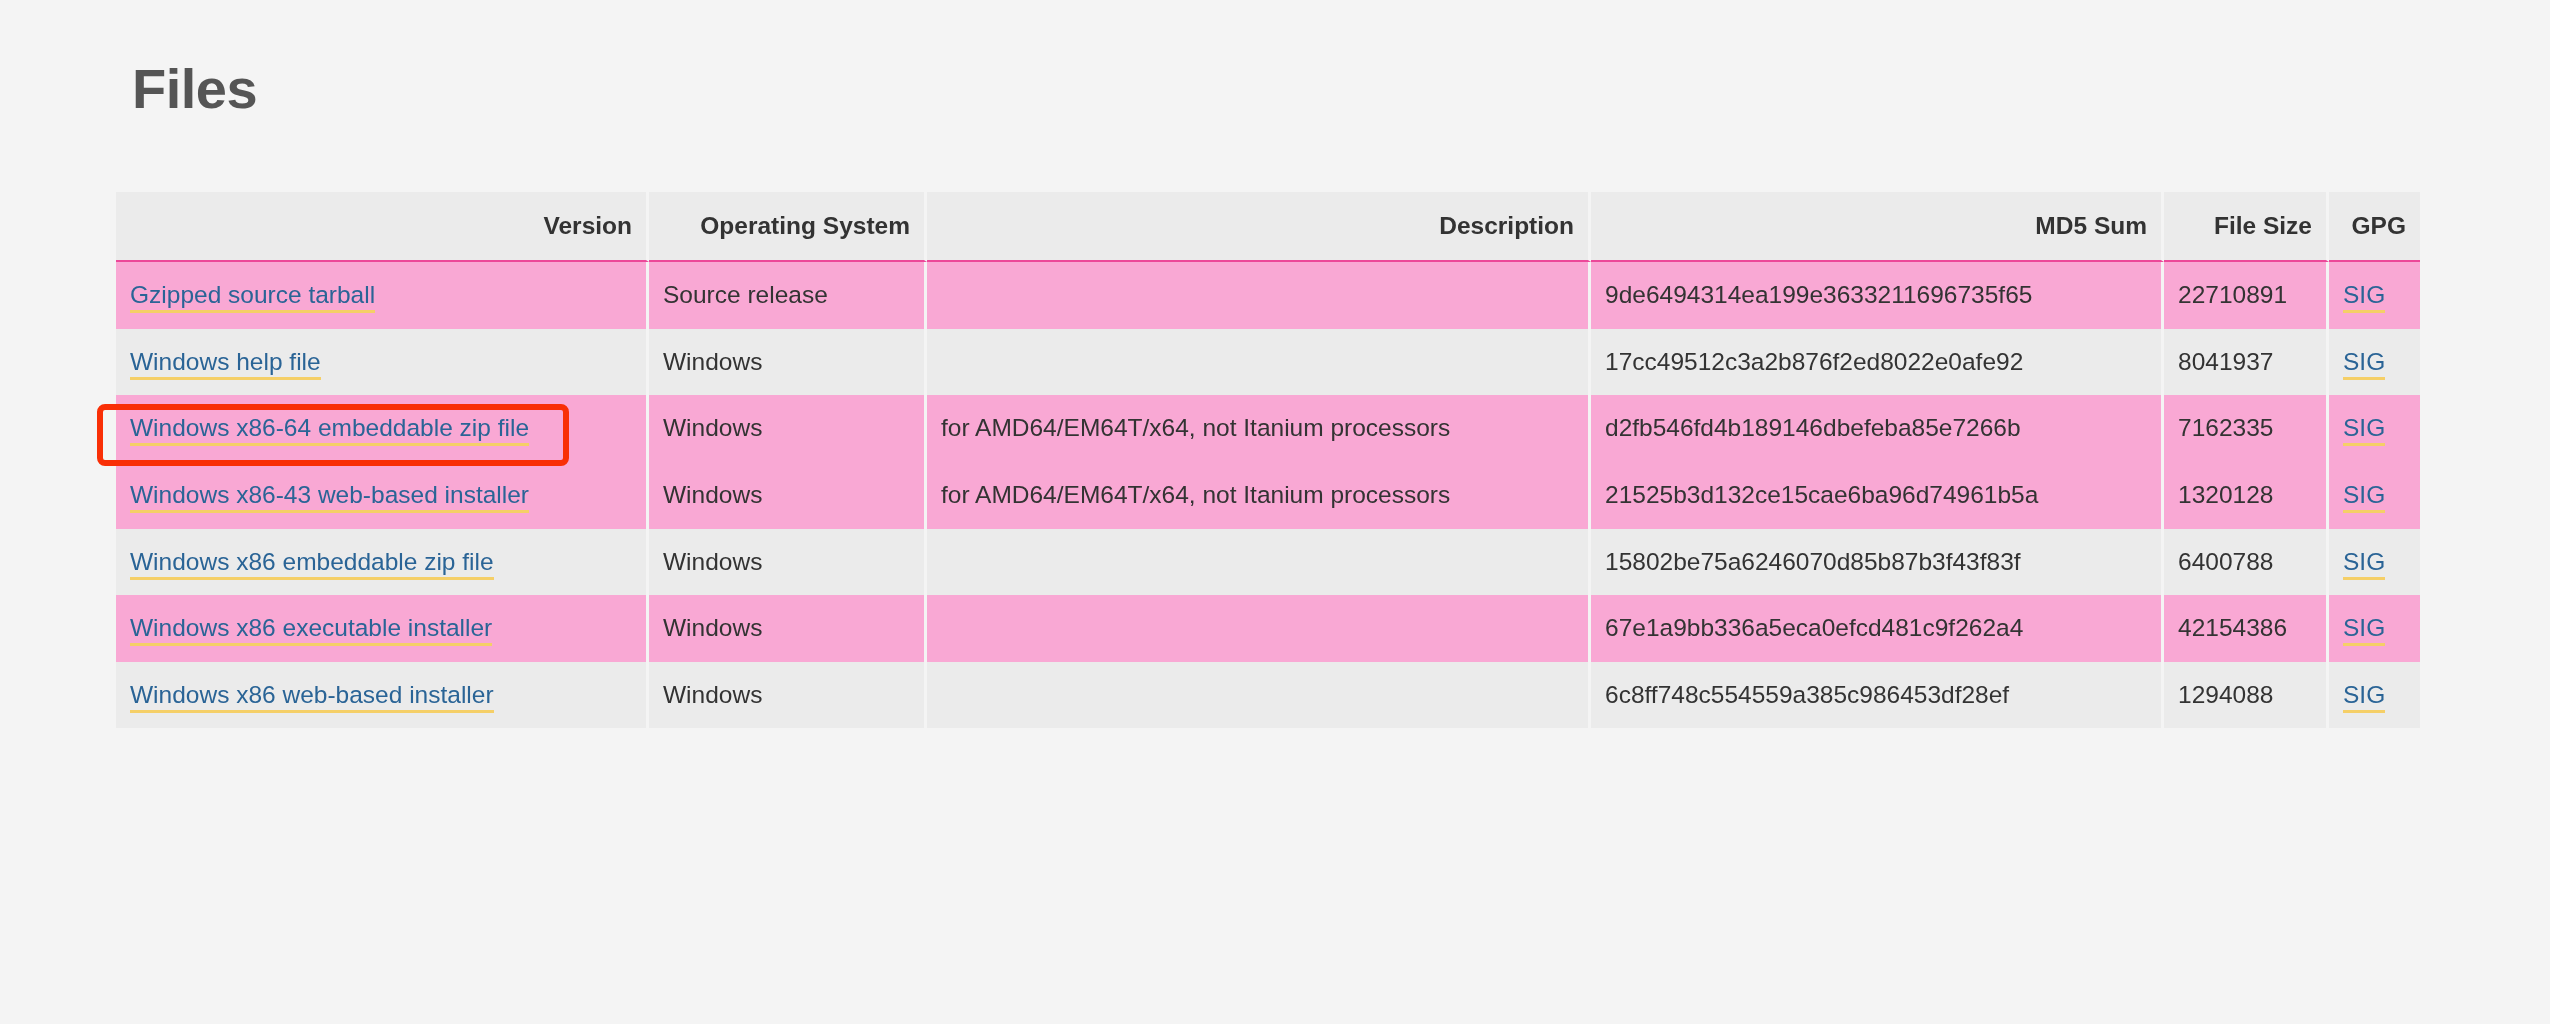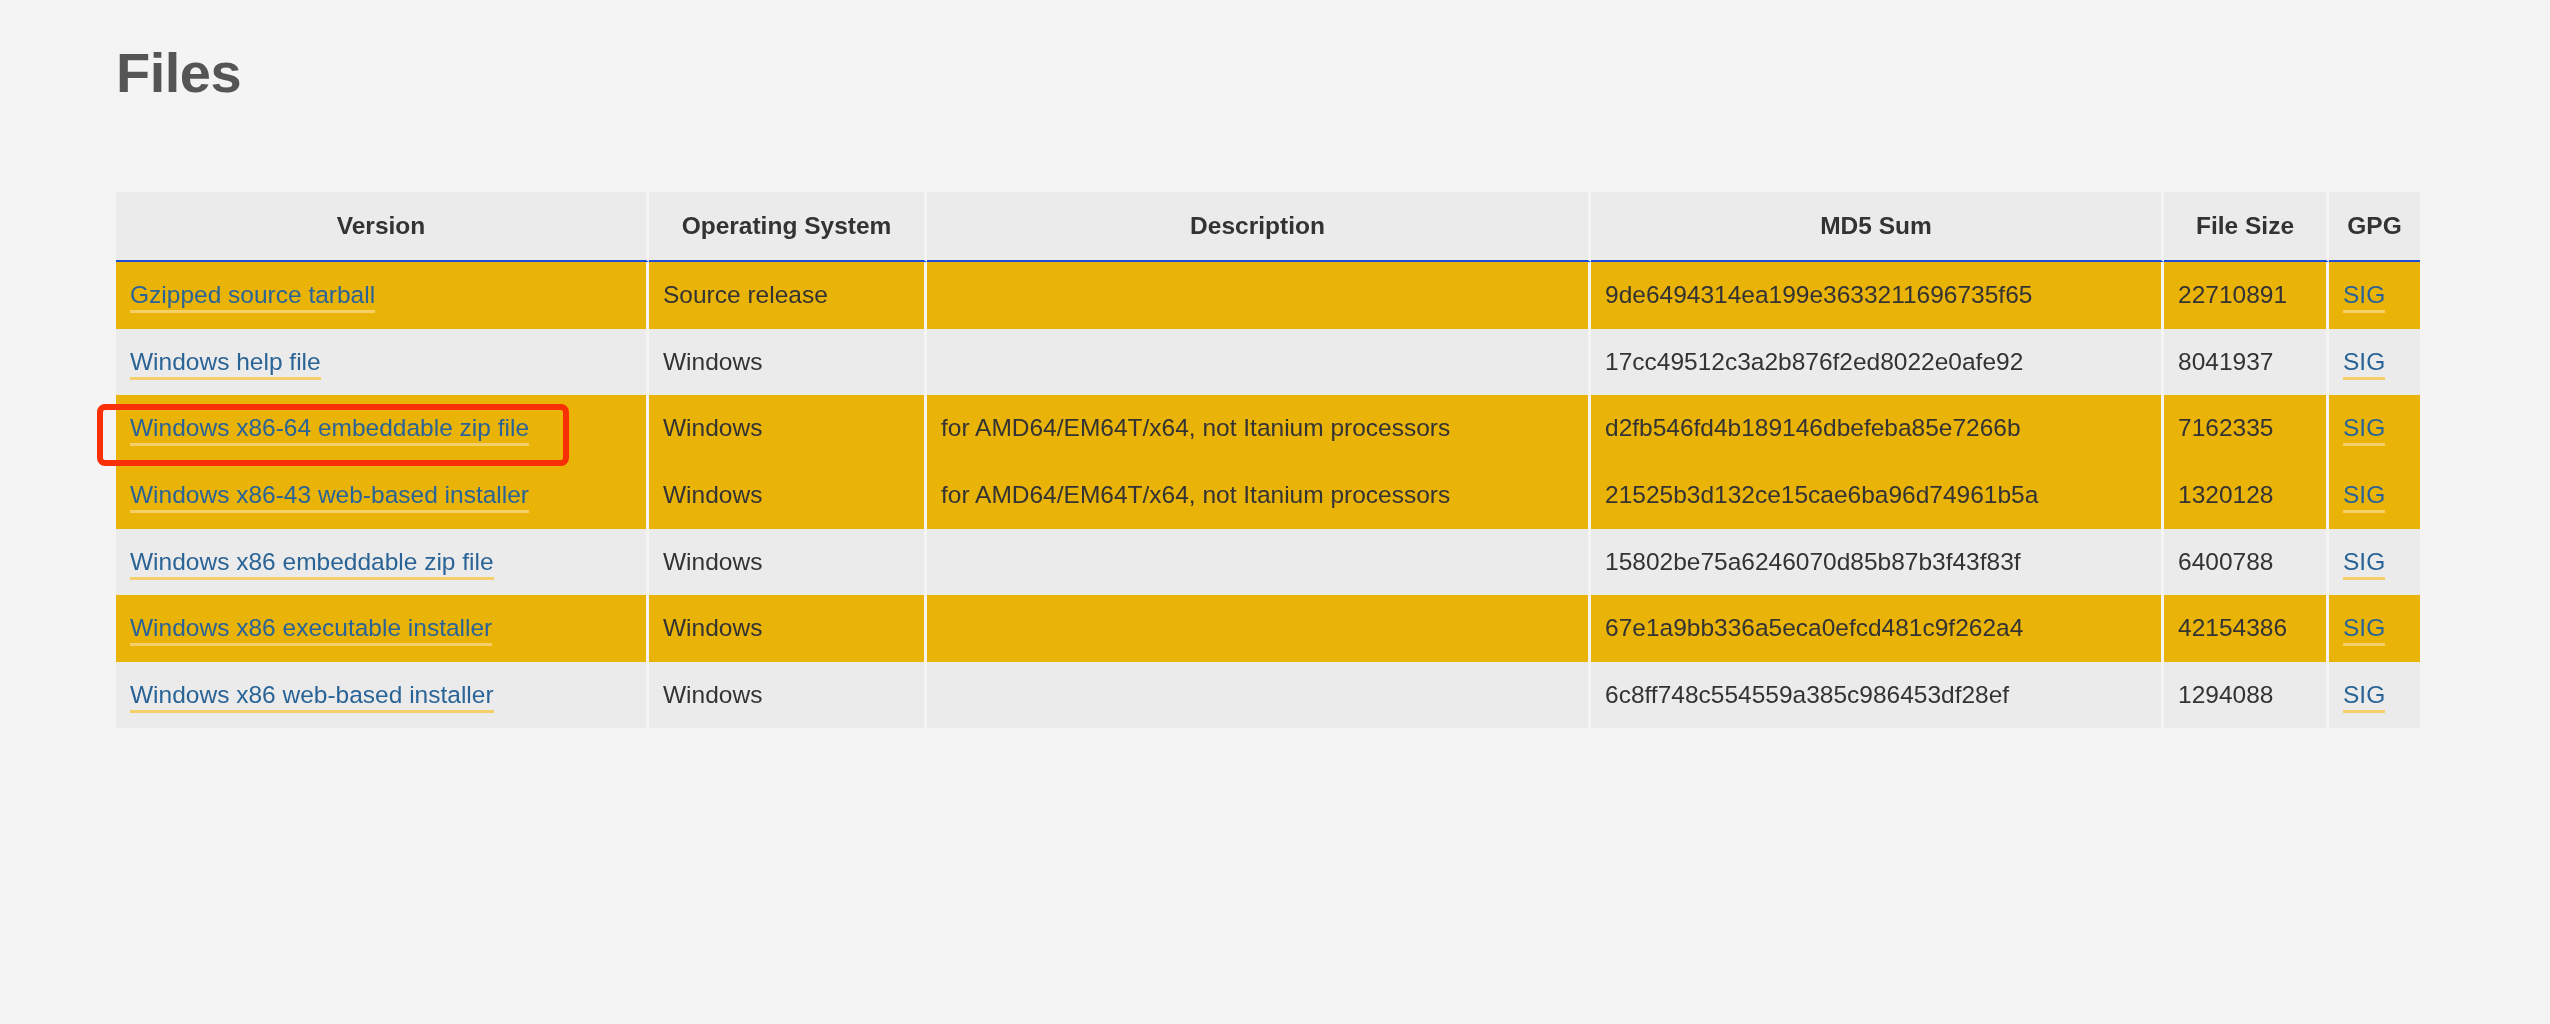--- a/index.html
+++ b/index.html
@@ -25,21 +25,21 @@
   
   .page-title {
     position: absolute;
     left: 116px;
     top: 45px;
     font-size: 56px;
     font-weight: bold;
     color: #555555;
     letter-spacing: -0.5px;
     line-height: 1;
-    margin: 0;
+    margin: 16px;
   }
 
   
   .files-table-wrap {
     position: absolute;
     left: 116px;
     top: 192px;
     width: 2304px;
   }
 
@@ -55,43 +55,43 @@
   table.files-table col.c-os             { width: 278px; }
   table.files-table col.c-desc           { width: 664px; }
   table.files-table col.c-md5            { width: 573px; }
   table.files-table col.c-size           { width: 165px; }
   table.files-table col.c-gpg            { width: 91px; }
 
   table.files-table thead th {
     background: #ebebeb;
     color: #333333;
     font-weight: bold;
-    text-align: center;
+    text-align: right;
     padding: 20px 14px 20px 14px;
-    border-bottom: 2px solid #1d4ed8;
+    border-bottom: 2px solid #ec4899;
     border-right: 3px solid #f4f4f4;
     font-size: 24.5px;
     vertical-align: middle;
     white-space: nowrap;
   }
   table.files-table thead th:last-child { border-right: none; }
 
   table.files-table tbody td {
     padding: 18px 14px 18px 14px;
     color: #333333;
     vertical-align: middle;
     border-right: 3px solid #f4f4f4;
     font-size: 24.5px;
     line-height: 1.25;
     white-space: nowrap;
     overflow: hidden;
   }
   table.files-table tbody td:last-child { border-right: none; }
 
-  table.files-table tbody tr.row-odd  td { background: #eab308; }
+  table.files-table tbody tr.row-odd  td { background: #f9a8d4; }
   table.files-table tbody tr.row-even td { background: #ebebeb; }
 
   
   a.file-link, a.sig-link {
     color: #2a6496;
     text-decoration: none;
     border-bottom: 3px solid #f5cf67;
     padding-bottom: 2px;
     cursor: pointer;
   }

